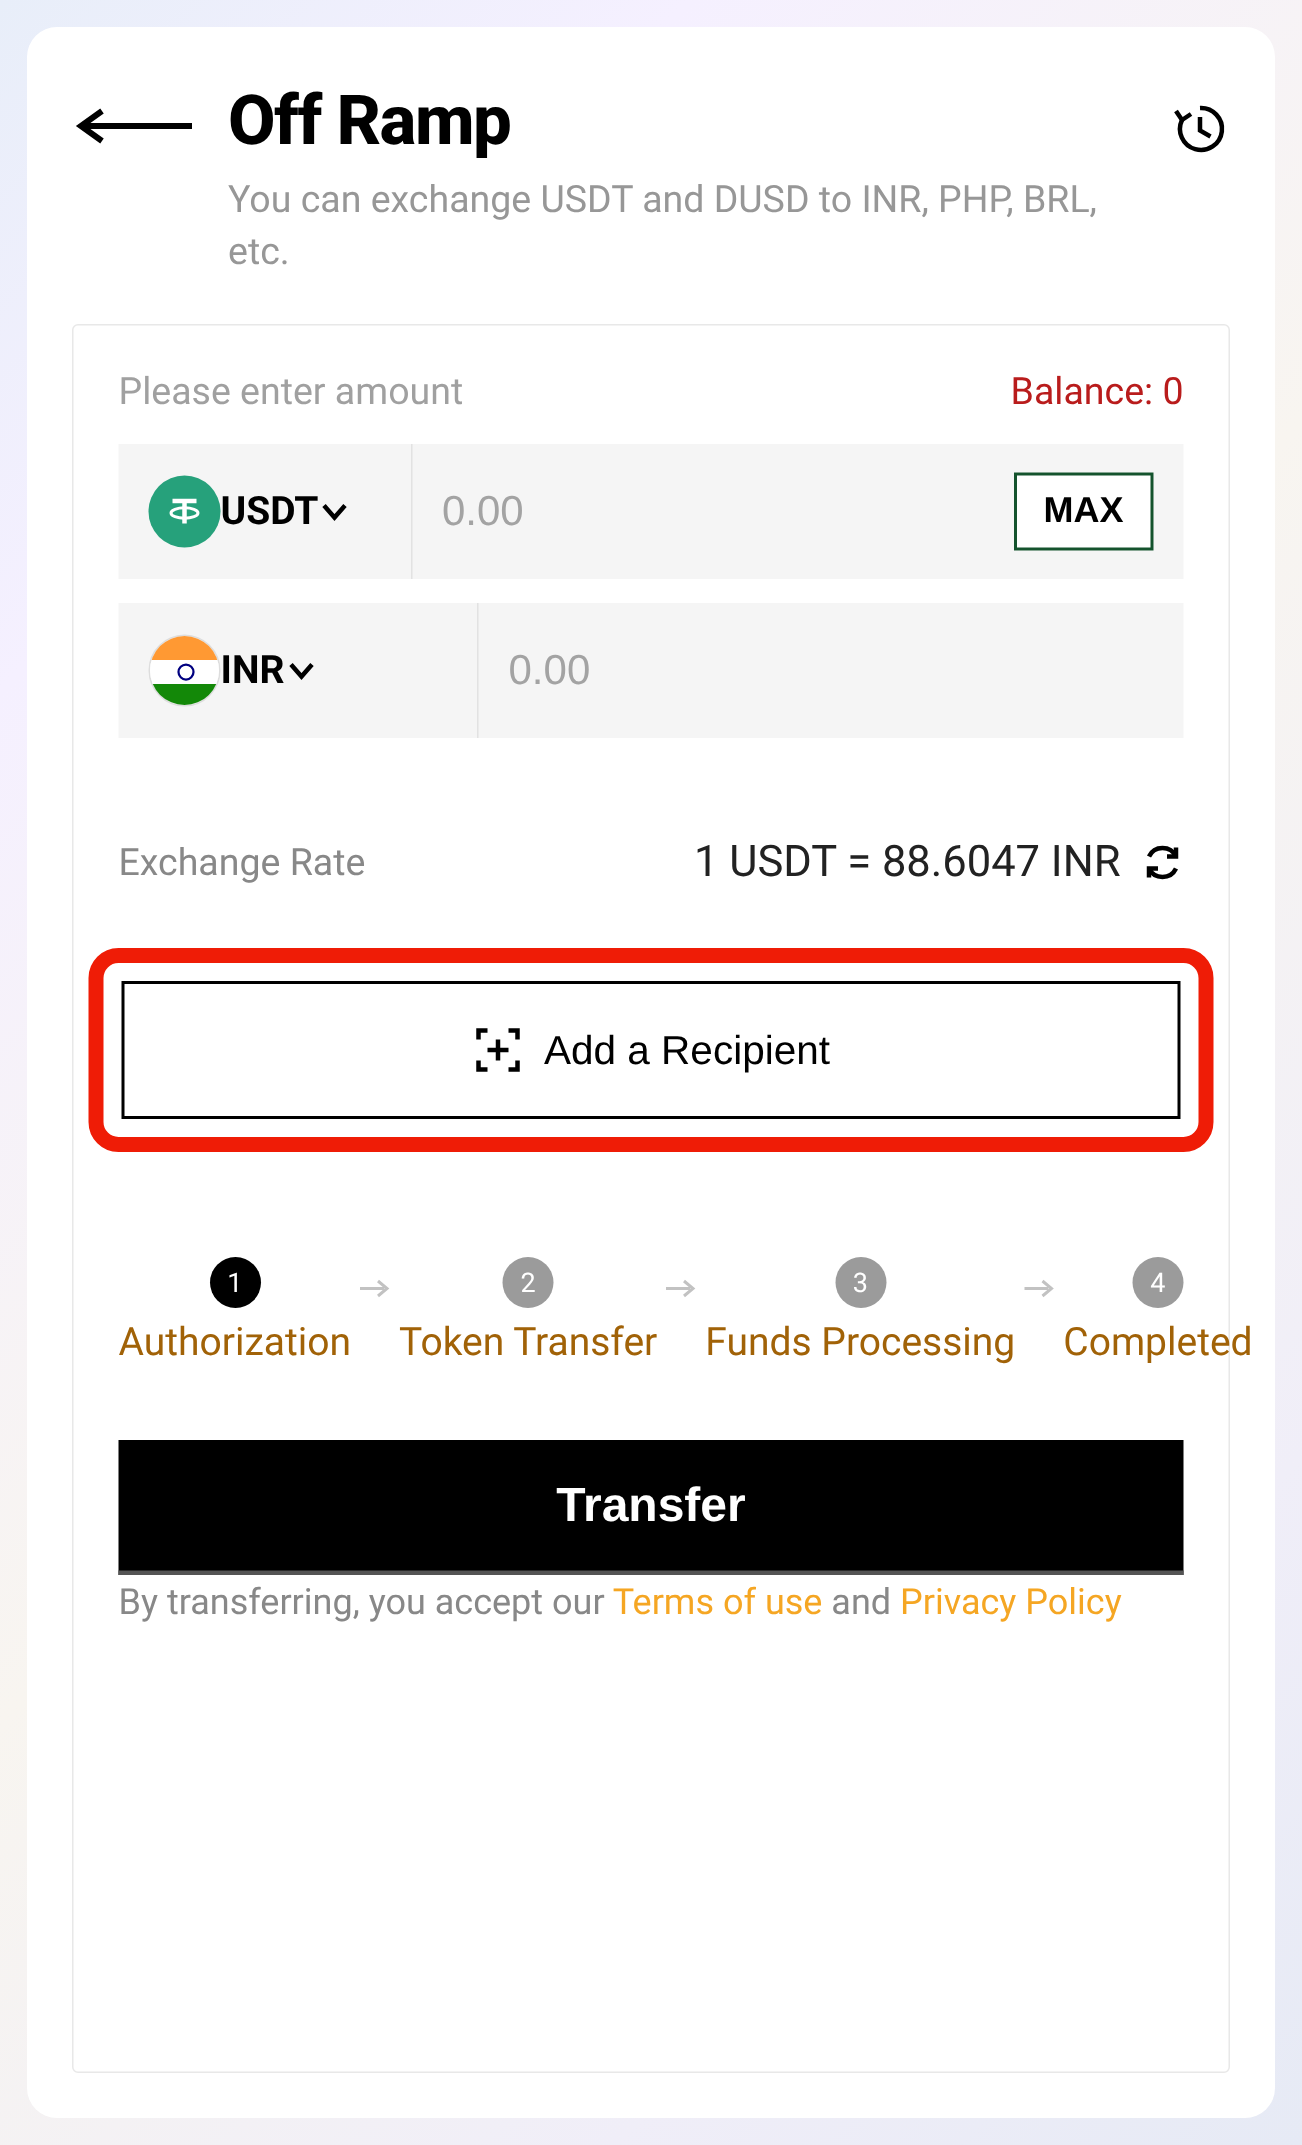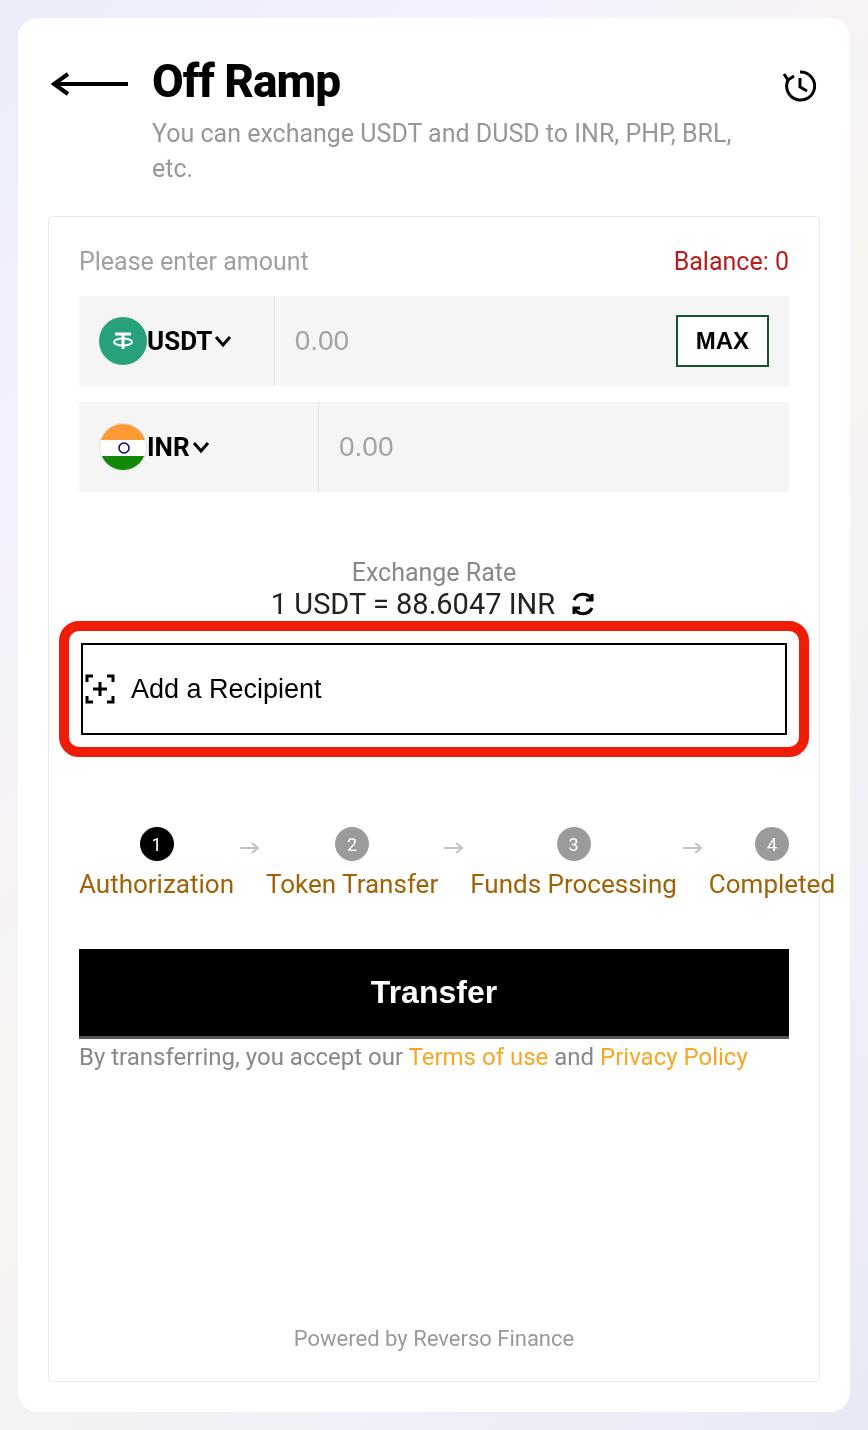--- a/index.html
+++ b/index.html
@@ -116,38 +116,39 @@
     font-weight: 700;
     padding: 10px 18px;
     margin-right: 20px;
     cursor: pointer;
   }
   .rate-row {
     display: flex;
     justify-content: space-between;
     align-items: center;
     margin-top: 50px;
-    flex-direction: column;
+    margin-bottom: 40px;
   }
   .rate-label { font-size: 25px; color: #888; }
   .rate-val-wrap { display: flex; align-items: center; gap: 14px; }
   .rate-val { font-size: 29px; color: #222; }
   .highlight-wrap {
     border: 10px solid #ef1c06;
     border-radius: 20px;
     padding: 12px;
     margin: 0 -20px;
   }
   .add-recipient-btn {
     width: 100%;
     border: 2px solid #000;
     background: #fff;
     height: 92px;
     display: flex;
     align-items: center;
+    justify-content: center;
     gap: 14px;
     font-size: 27px;
     color: #000;
     cursor: pointer;
   }
   .steps {
     display: flex;
     align-items: center;
     justify-content: space-between;
     margin-top: 70px;
@@ -335,17 +336,16 @@
         <div class="step-label">Completed</div>
       </div>
     </div>
 
     <button class="transfer-btn">Transfer</button>
 
     <div class="legal">
       <span>By transferring, you accept our </span><a href="#">Terms of use</a><span> and </span><a href="#">Privacy Policy</a>
     </div>
 
-    <div class="footer">Powered by Reverso Finance</div>
 
   </div>
 
 </div>
 
 </body></html>

